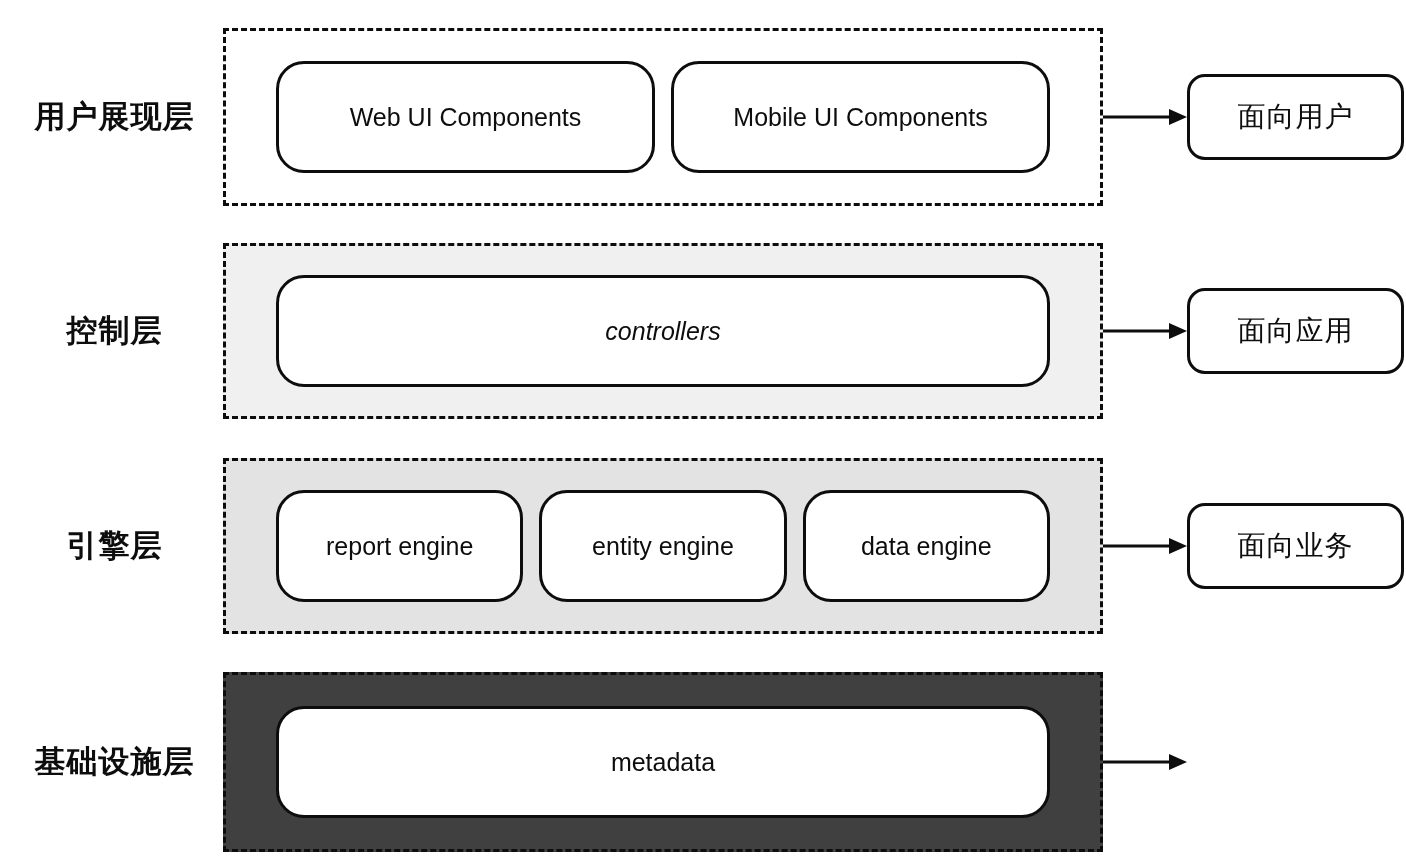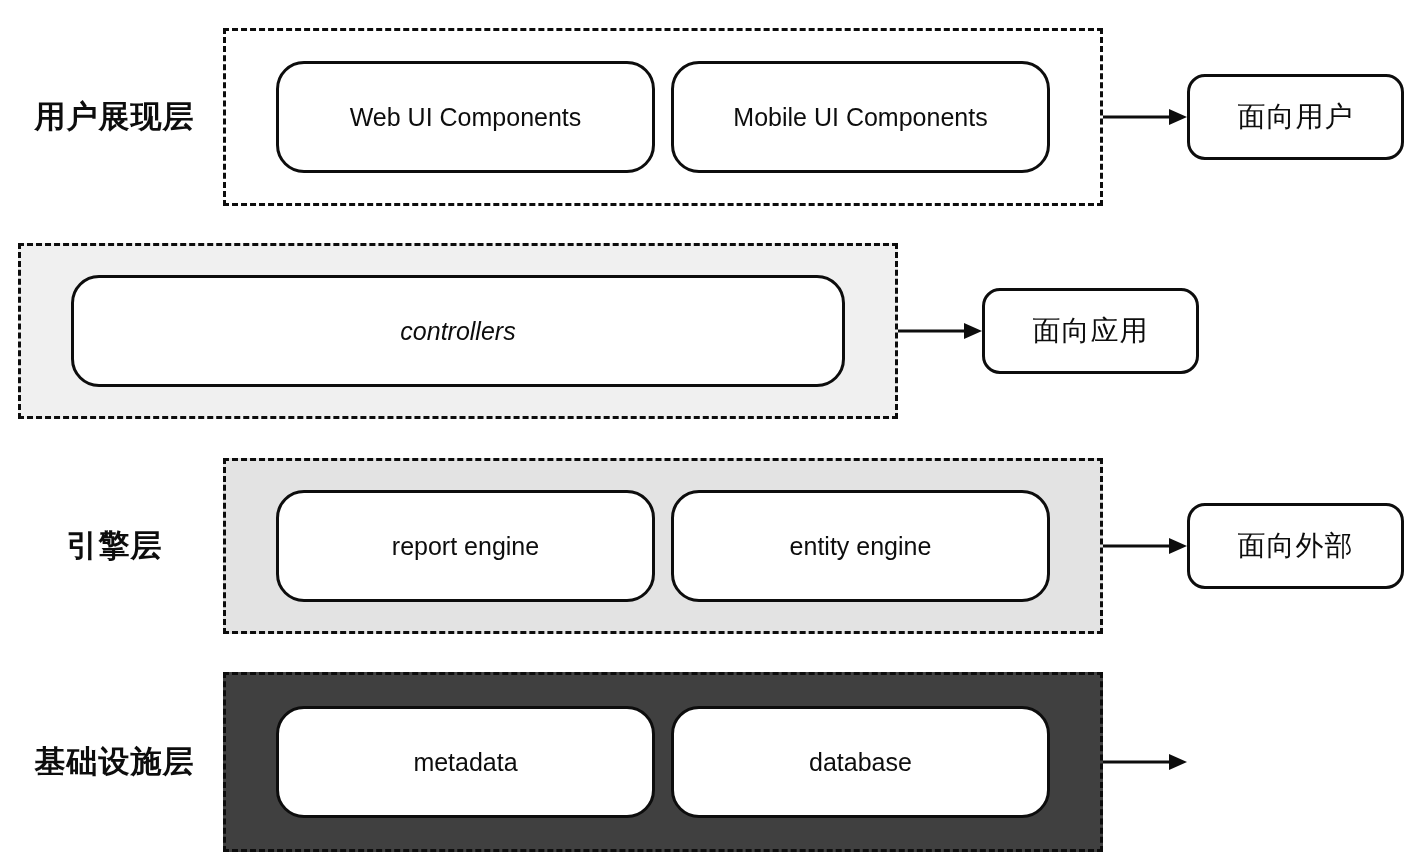--- a/index.html
+++ b/index.html
@@ -99,48 +99,49 @@
       <div class="component-box">Mobile UI Components</div>
     </div>
     <svg class="arrow" viewBox="0 0 84 24">
       <line x1="0" y1="12" x2="68" y2="12" stroke="#0d0d0d" stroke-width="3"></line>
       <polygon points="66,4 84,12 66,20" fill="#0d0d0d"></polygon>
     </svg>
     <div class="target-box">面向用户</div>
   </div>
 
   <div class="layer-row row-1">
+    <div class="layer-label">控制层</div>
     <div class="layer-container" style="background-color: rgb(240, 240, 240); font-style: italic;">
       <div class="component-box">controllers</div>
     </div>
     <svg class="arrow" viewBox="0 0 84 24">
       <line x1="0" y1="12" x2="68" y2="12" stroke="#0d0d0d" stroke-width="3"></line>
       <polygon points="66,4 84,12 66,20" fill="#0d0d0d"></polygon>
     </svg>
     <div class="target-box">面向应用</div>
   </div>
 
   <div class="layer-row row-2">
     <div class="layer-label">引擎层</div>
     <div class="layer-container" style="background-color: rgb(227, 227, 227); justify-content: space-between;">
       <div class="component-box">report engine</div>
       <div class="component-box">entity engine</div>
+      <div class="component-box">data engine</div>
     </div>
     <svg class="arrow" viewBox="0 0 84 24">
       <line x1="0" y1="12" x2="68" y2="12" stroke="#0d0d0d" stroke-width="3"></line>
       <polygon points="66,4 84,12 66,20" fill="#0d0d0d"></polygon>
     </svg>
-    <div class="target-box">面向外部</div>
+    <div class="target-box">面向业务</div>
   </div>
 
   <div class="layer-row row-3">
     <div class="layer-label">基础设施层</div>
     <div class="layer-container" style="background-color: #404040;">
       <div class="component-box">metadata</div>
-      <div class="component-box">database</div>
     </div>
     <svg class="arrow" viewBox="0 0 84 24">
       <line x1="0" y1="12" x2="68" y2="12" stroke="#0d0d0d" stroke-width="3"></line>
       <polygon points="66,4 84,12 66,20" fill="#0d0d0d"></polygon>
     </svg>
   </div>
 
 </div>
 
 </body></html>

